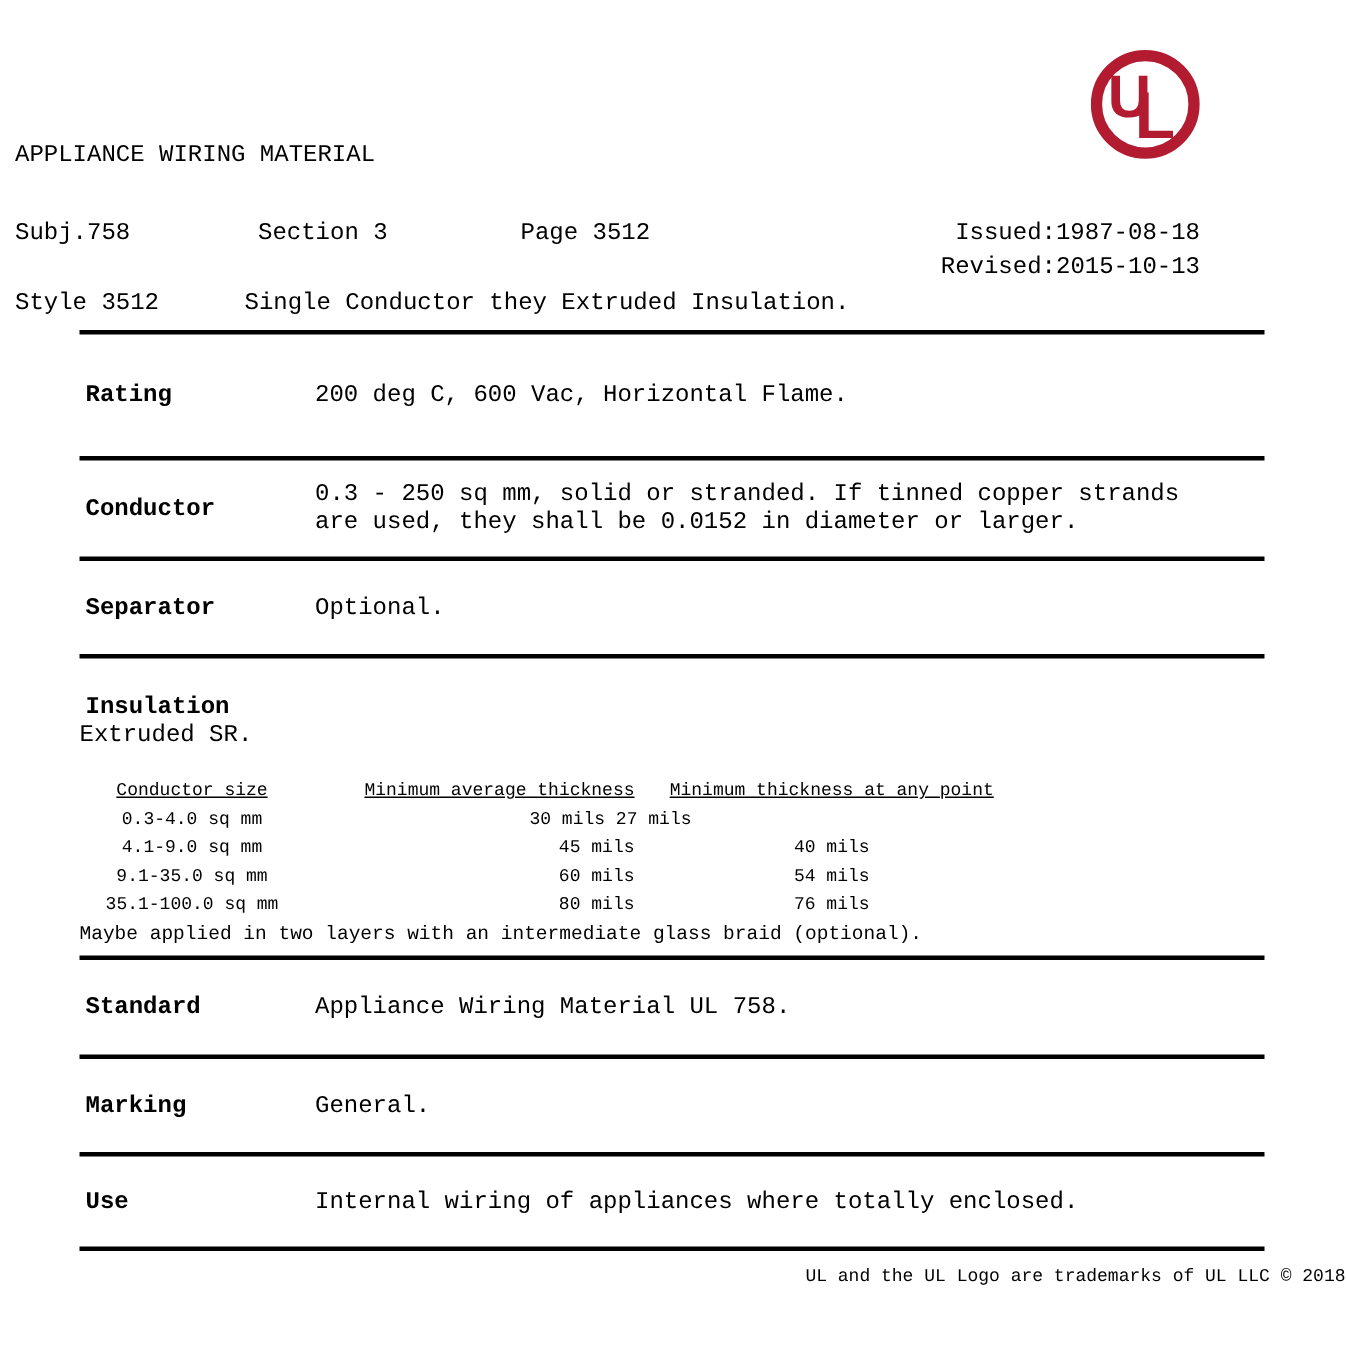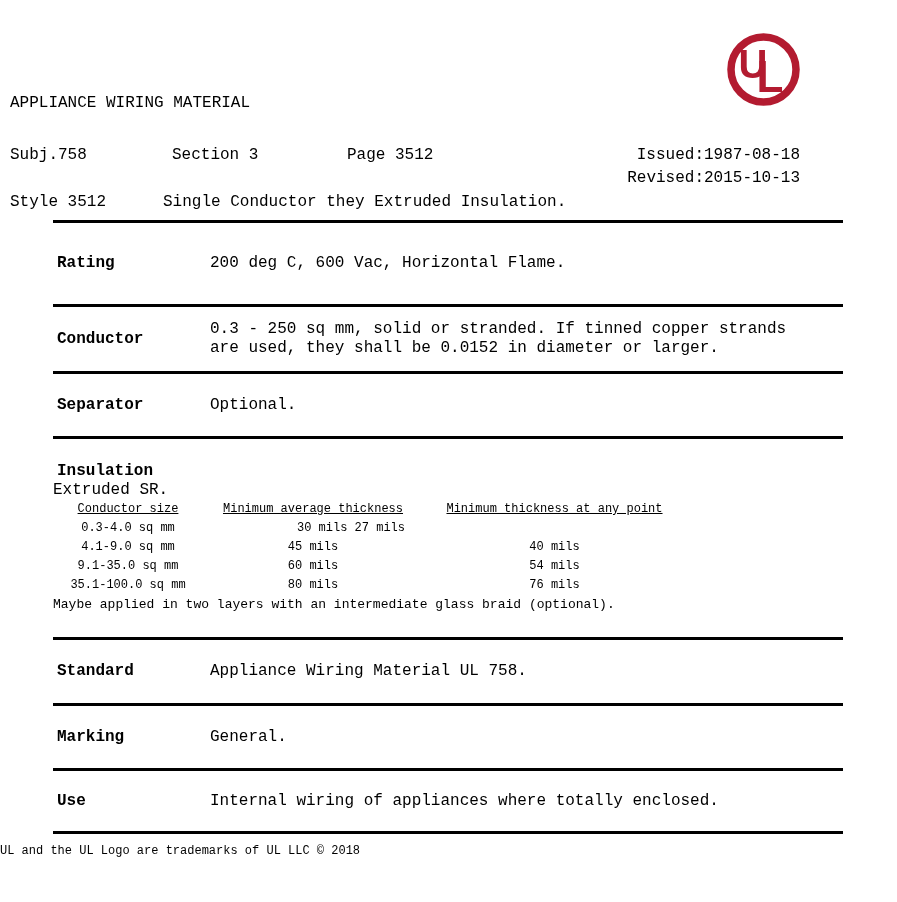--- a/index.html
+++ b/index.html
@@ -53,36 +53,36 @@
     box-sizing: border-box;
     padding-left: 4px;
     font-weight: bold;
     flex: none;
   }
   .row-value { flex: 1; }
   .val-conductor { max-width: 600px; }
   .row-insulation { align-items: flex-start; padding-top: 23px; flex-direction: column; }
 
   
-  .ins-table { width: 633px; font-size: 12px; line-height: 19px; }
+  .ins-table { margin-top: 18px; width: 633px; font-size: 12px; line-height: 19px; }
   .ins-row { display: flex; }
   .ins-c1 { width: 150px; text-align: center; flex: none; }
-  .ins-c2 { width: 220px; text-align: center; flex: none; }
+  .ins-c2 { width: 220px; text-align: right; flex: none; }
   .ins-c3 { width: 263px; text-align: center; flex: none; }
   .ins-head { text-decoration: underline; }
   .cell-shift { position: relative; left: 38px; }
   .ins-note { font-size: 13px; line-height: 19px; white-space: pre; }
 
   
   .footer {
     position: absolute;
     top: 844px;
     left: 0;
     width: 100%;
-    text-align: left;
+    text-align: right;
     font-size: 12px;
     line-height: 15px;
   }
 </style>
 </head>
 <body>
 
 <div class="page">
 
   <svg class="logo" viewBox="0 0 73 73">

